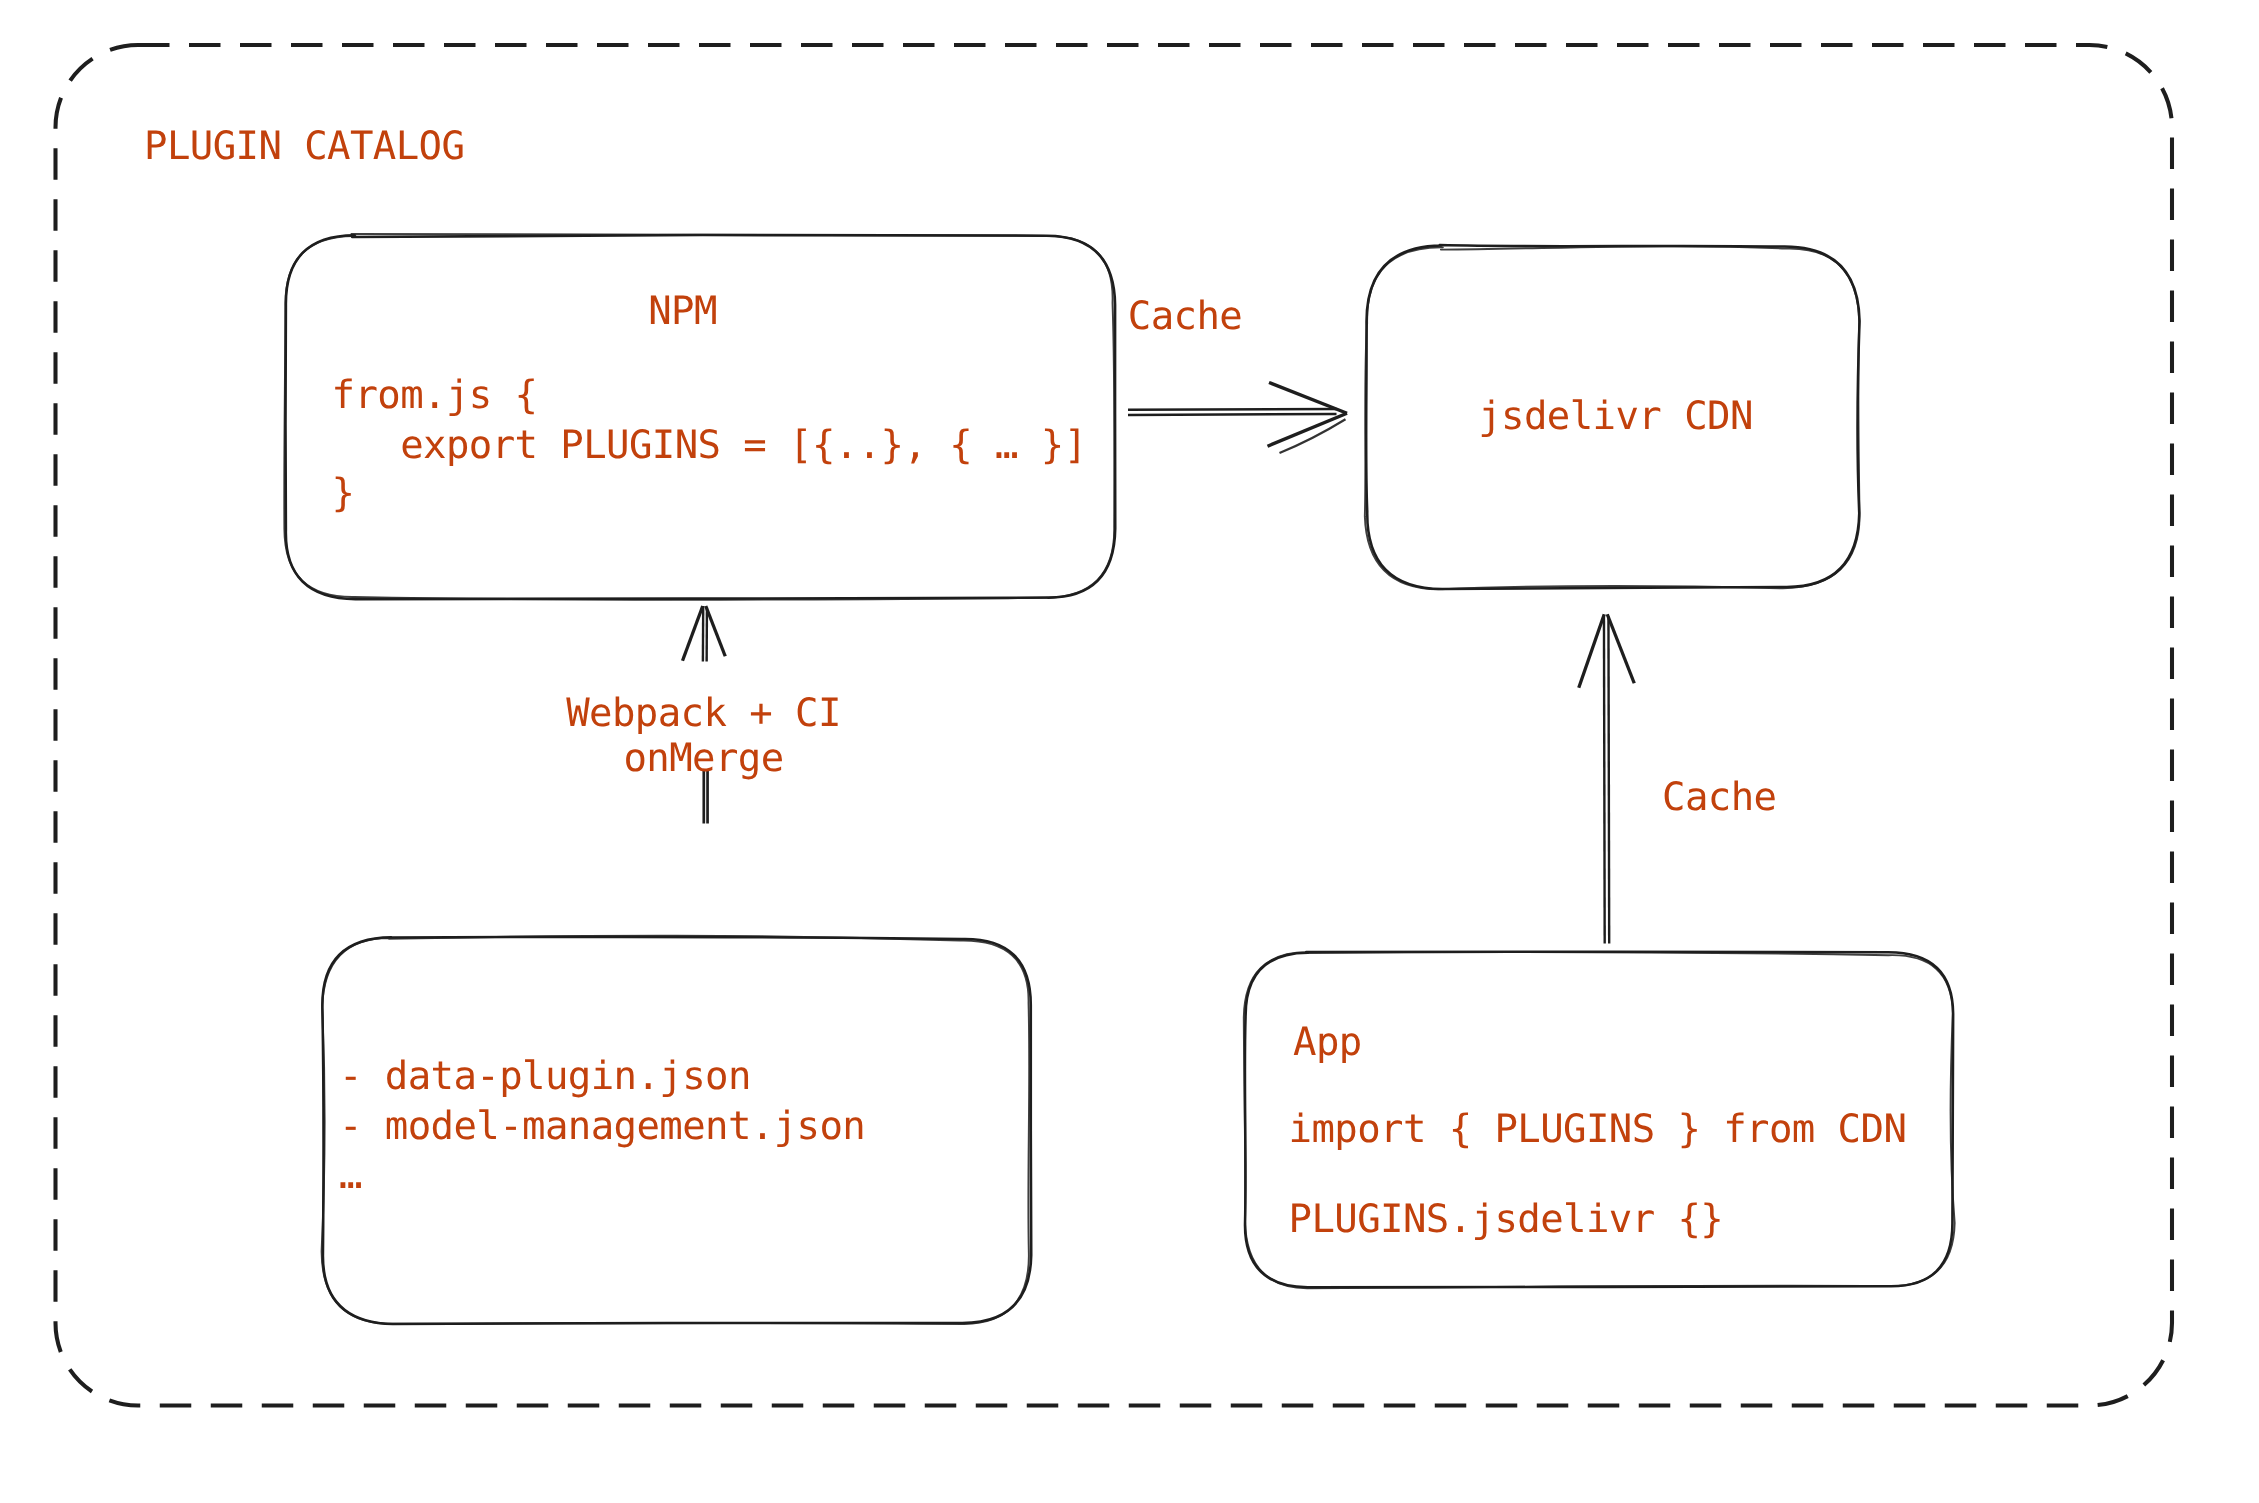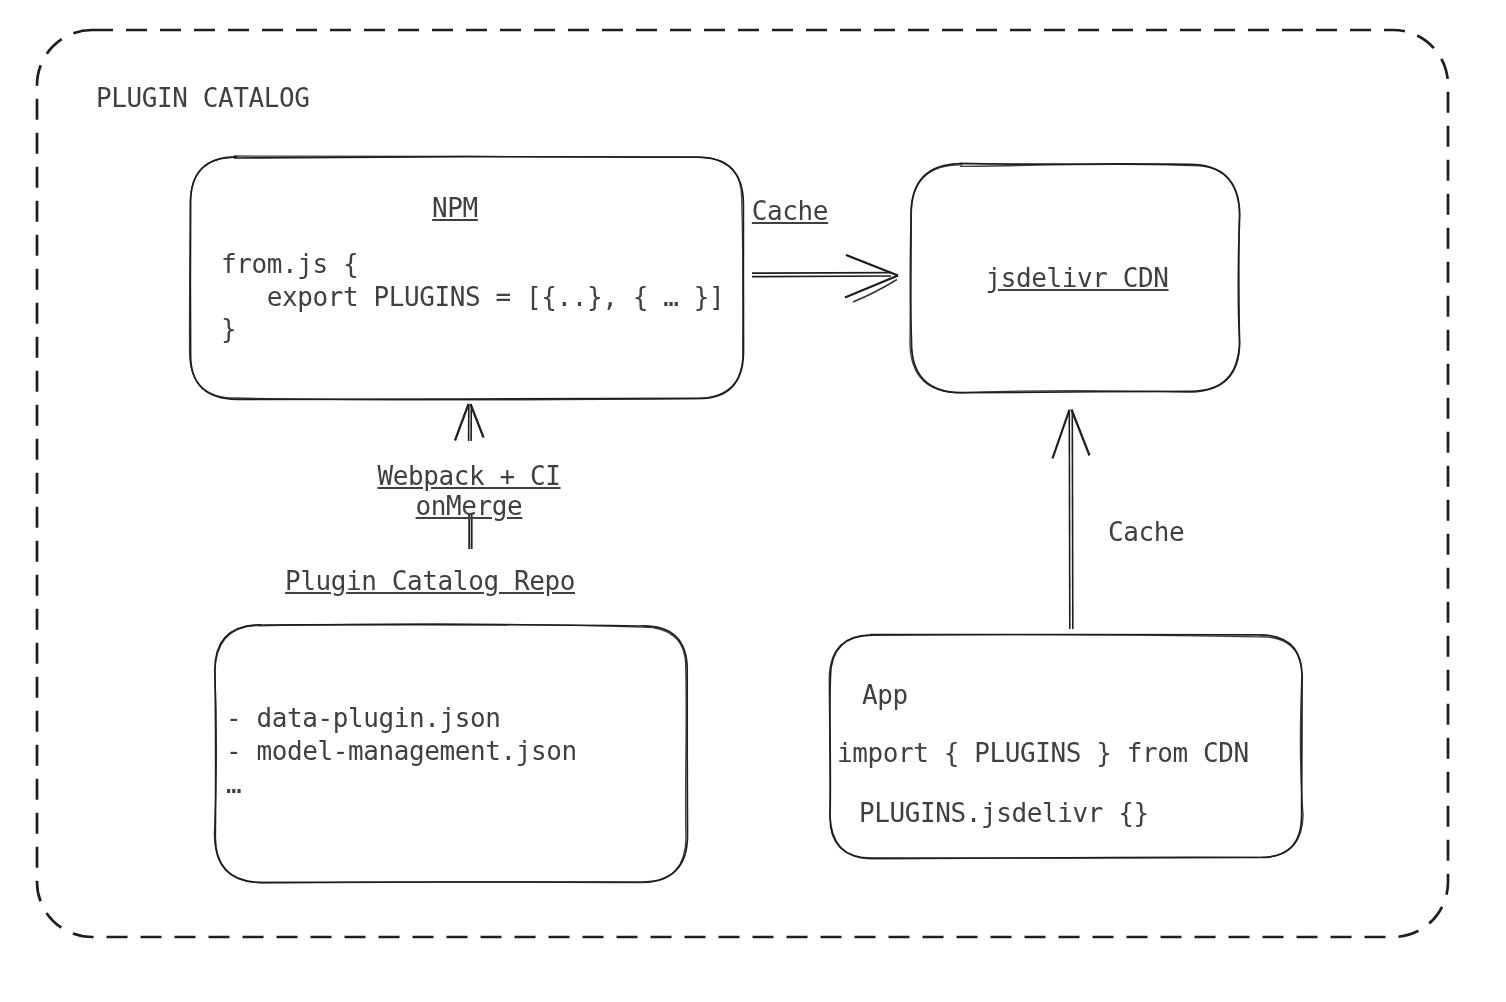--- a/index.html
+++ b/index.html
@@ -8,25 +8,25 @@
     width:1506px;height:1002px;
     background:#ffffff;
     overflow:hidden;
     font-family:"DejaVu Sans Mono","Liberation Mono",monospace;
   }
   .canvas svg{position:absolute;left:0;top:0;}
   .txt{
     position:absolute;
     font-size:26px;
     letter-spacing:-0.4px;
-    color:#404040;
+    color:#c2410c;
     white-space:pre;
     line-height:32.5px;
   }
-  .center{transform:translateX(-50%);text-align:center;text-decoration:underline;}
+  .center{transform:translateX(-50%);text-align:center;}
   .two-line{line-height:30px;}
   .files{line-height:33px;}
   path{vector-effect:non-scaling-stroke;}
 </style>
 </head>
 <body>
 
 <div class="canvas">
 
   <svg width="1506" height="1002" viewBox="0 0 1506 1002">
@@ -83,26 +83,25 @@
    export PLUGINS = [{..}, { … }]
 }</div>
 
   <div class="txt center" style="left:790px;top:195px;text-align:right;">Cache</div>
 
   <div class="txt center" style="left:1077px;top:262px;">jsdelivr CDN</div>
 
   <div class="txt center two-line" style="left:469px;top:449px;margin-top:12px;">Webpack + CI
 onMerge</div>
 
-  <div class="txt center" style="left:430px;top:565px;">Plugin Catalog Repo</div>
 
   <div class="txt files" style="left:226px;top:702px;">- data-plugin.json
 - model-management.json
 …</div>
 
   <div class="txt" style="left:862px;top:679px;">App</div>
 
-  <div class="txt" style="left:837px;top:737px;">import { PLUGINS } from CDN</div>
+  <div class="txt" style="left:859px;top:737px;">import { PLUGINS } from CDN</div>
 
   <div class="txt" style="left:859px;top:797px;">PLUGINS.jsdelivr {}</div>
 
   <div class="txt" style="left:1108px;top:516px;">Cache</div>
 </div>
 
 </body></html>

